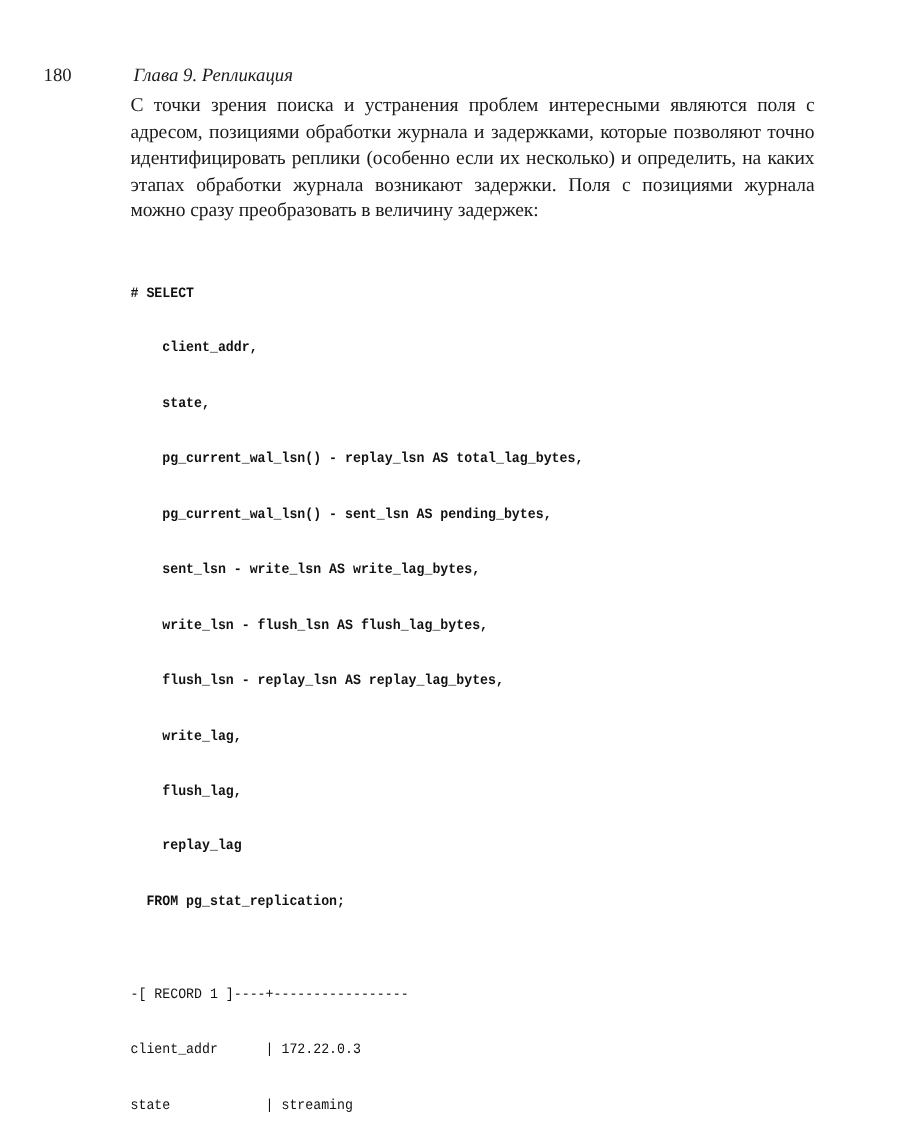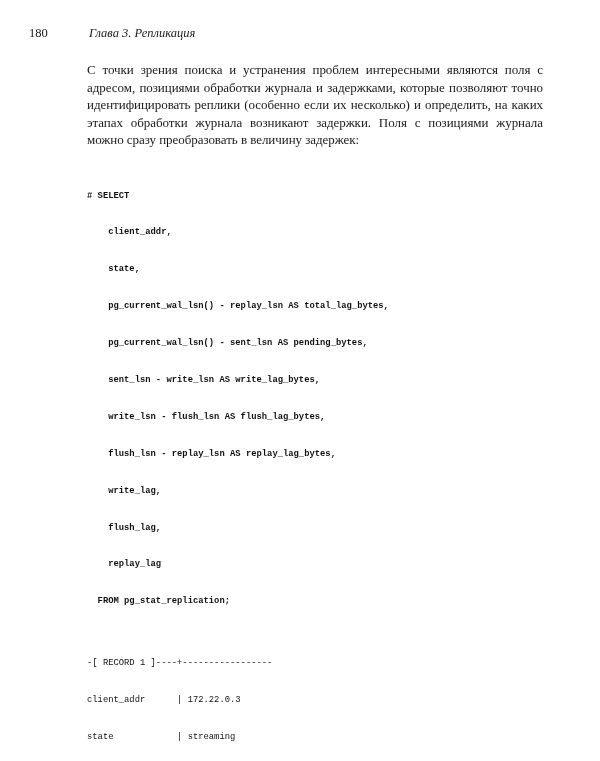--- a/index.html
+++ b/index.html
@@ -10,21 +10,21 @@
     body {
       width: 600px;
       height: 761px;
       position: relative;
       overflow: hidden;
       color: #1a1a1a;
       font-family: "Liberation Serif", "DejaVu Serif", serif;
     }
     .running-head {
       position: absolute;
-      top: 26px;
+      top: 43px;
       left: 29px;
       width: 520px;
       height: 16px;
       font-size: 12.5px;
     }
     .page-number {
       position: absolute;
       left: 0;
       top: 0;
     }
@@ -72,21 +72,21 @@
       display: block;
       height: 12.3px;
     }
     .para-1 { }
   </style>
 </head>
 <body>
 
 <div class="running-head">
   <span class="page-number">180</span>
-  <span class="chapter-title">Глава 3. Репликация</span>
+  <span class="chapter-title">Глава 9. Репликация</span>
 </div>
 
 <div class="content">
   <p class="para para-1">С точки зрения поиска и устранения проблем интересными являются поля с адресом, позици­ями обработки журнала и задержками, которые позволяют точно идентифицировать реплики (особенно если их несколько) и определить, на каких этапах обработки журнала возникают задержки. Поля с позициями журнала можно сразу преобразовать в величину задержек:</p>
 
   <div class="code-block code-query">
     <span class="code-line"># SELECT</span>
     <span class="code-line">    client_addr,</span>
     <span class="code-line">    state,</span>
     <span class="code-line">    pg_current_wal_lsn() - replay_lsn AS total_lag_bytes,</span>

